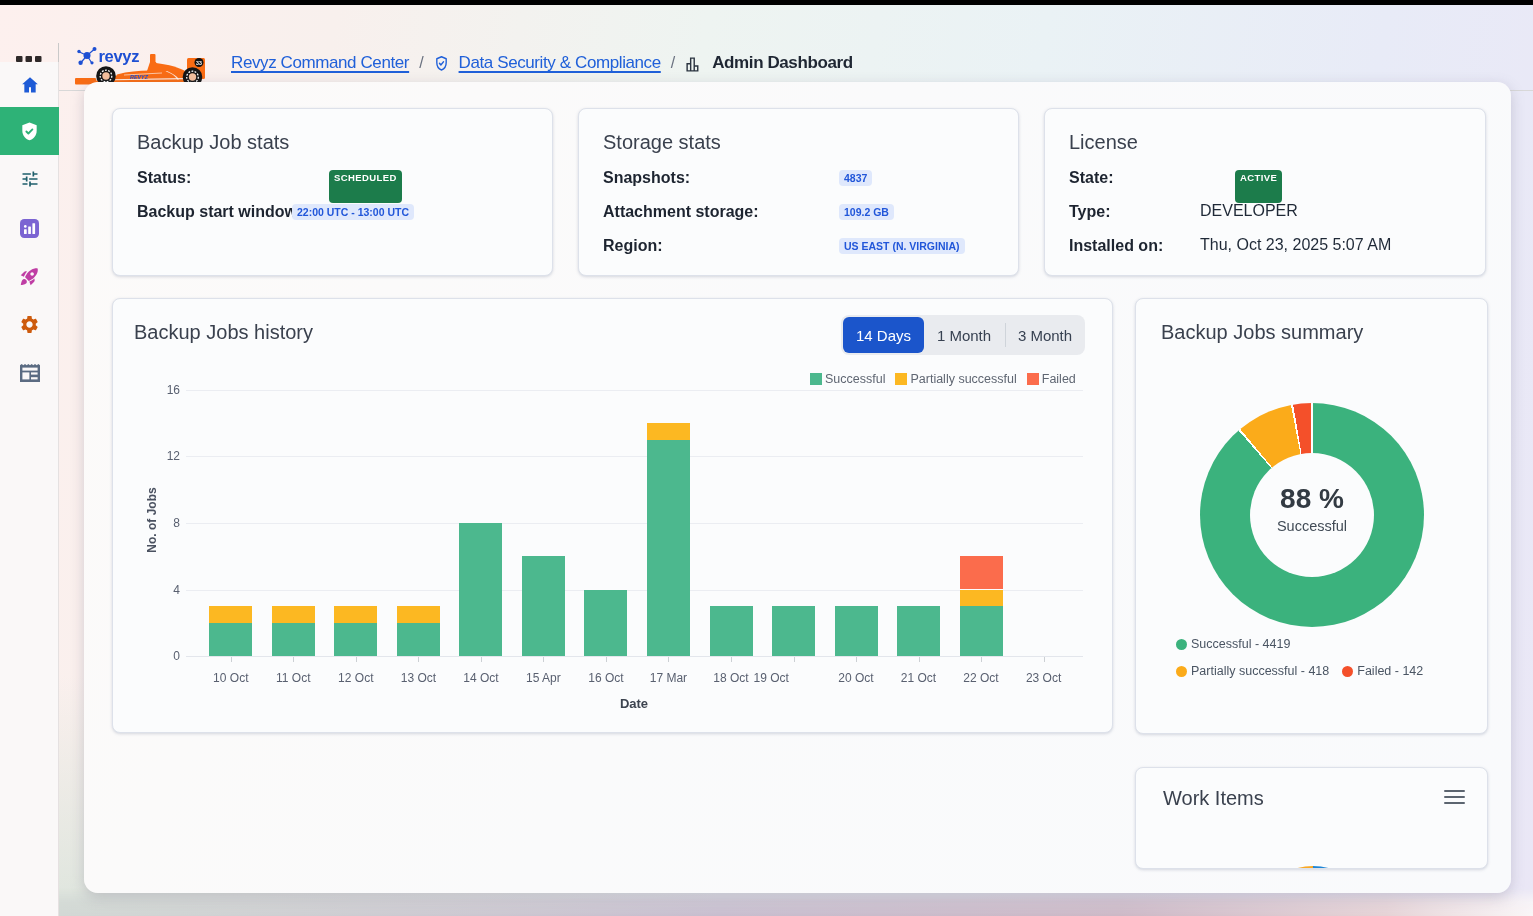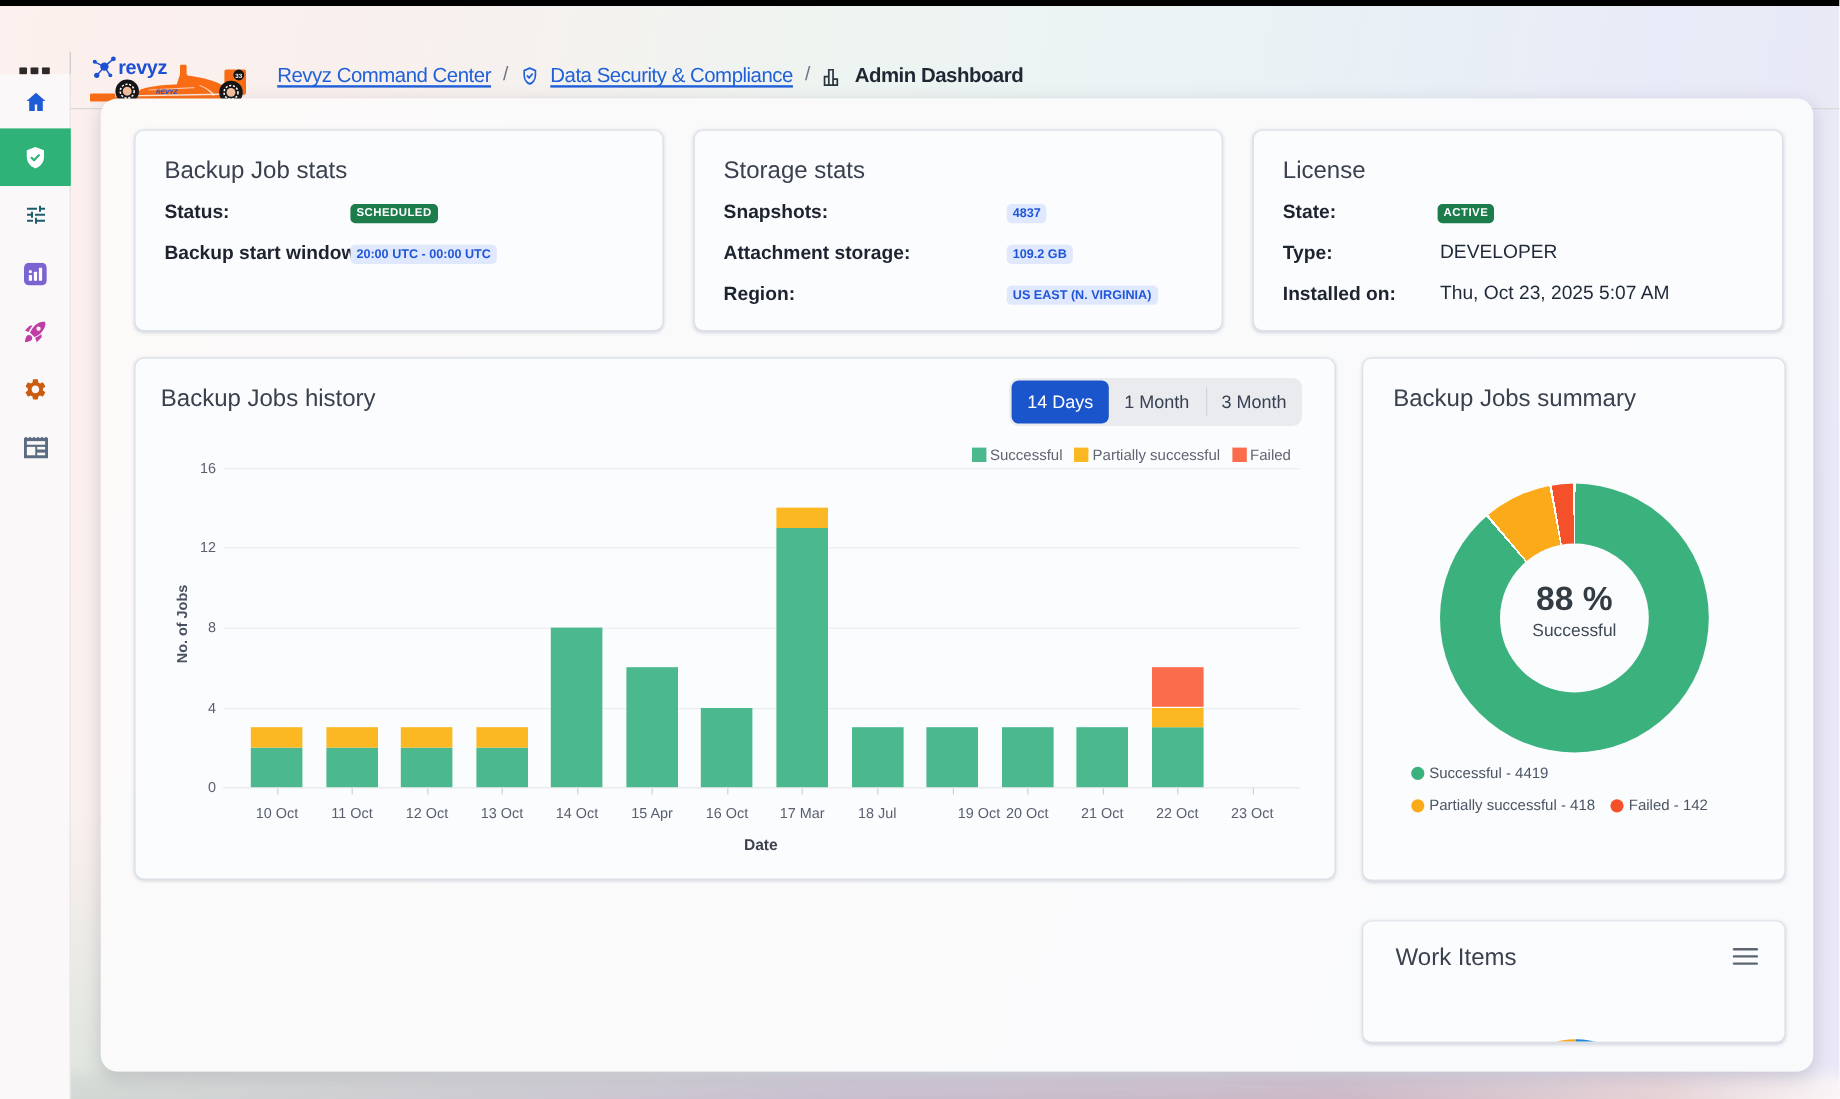--- a/index.html
+++ b/index.html
@@ -18,21 +18,21 @@
   #header { position:absolute; left:0; top:5px; width:1533px; height:56px; border-bottom:1px solid #d8d8d8;margin-top:30px; }
   #sidebar { position:absolute; left:0; top:62px; width:59px; height:854px; background:#faf8f8; border-right:1px solid #e5e1e1; }
   .sideitem { position:absolute; left:0; width:59px; height:48px; display:flex; align-items:center; justify-content:center; }
   #panel { position:absolute; left:84px; top:82px; width:1427px; height:811px; background:linear-gradient(115deg,#fcfaf9 0%,#fafafb 45%,#f9fafc 100%); border-radius:14px;
     box-shadow:0 4px 14px rgba(110,105,130,.28); }
   .card { position:absolute; background:#fbfcfd; border:1px solid #dde1ea; border-radius:8px;
     box-shadow:0 1px 3px rgba(100,110,140,.25); }
   .ctitle { position:absolute; font-size:20px; color:#3a414e; }
   .lbl { position:absolute; font-size:16px; color:#1d2430;font-weight:bold; }
   .gbadge { position:absolute; background:#1c7c4b; color:#fff; font-size:9.5px; font-weight:bold;
-    letter-spacing:.4px; padding:0 5px; border-radius:4px; line-height:16px; height:16px; }
+    letter-spacing:.4px; padding:0 5px; border-radius:4px; line-height:16px; height:33px;margin-left:37px; }
   .bbadge { position:absolute; background:#dfe8fc; color:#2156d9; font-size:10.5px; font-weight:bold;
     padding:0 5px; border-radius:4px; line-height:16px; height:16px; }
   .val { position:absolute; font-size:16px; color:#1f2937; }
   .crumb { font-size:17px; letter-spacing:-0.4px; color:#2060d9; text-decoration:underline; text-underline-offset:3px; text-decoration-skip-ink:none; text-decoration-thickness:1.5px; }
   .sep { font-size:16px; color:#6b7280; }
   .ham { position:absolute; width:22px; height:15px; }
   .ham i { position:absolute; left:0; width:21px; height:2.2px; background:#5c6570; border-radius:1px; }
 </style>
 </head>
 <body>
@@ -153,21 +153,21 @@
         </svg>
     </div>
   </div>
   <div id="panel"></div>
 
   <div class="card" style="left:112px;top:108px;width:441px;height:168px"></div>
   <div class="ctitle" style="left:137px;top:131px">Backup Job stats</div>
   <div class="lbl" style="left:137px;top:169px">Status:</div>
   <div class="gbadge" style="left:292px;top:170px">SCHEDULED</div>
   <div class="lbl" style="left:137px;top:203px">Backup start window:</div>
-  <div class="bbadge" style="left:292px;top:204px">20:00 UTC - 00:00 UTC</div>
+  <div class="bbadge" style="left:292px;top:204px">22:00 UTC - 13:00 UTC</div>
 
   <div class="card" style="left:578px;top:108px;width:441px;height:168px"></div>
   <div class="ctitle" style="left:603px;top:131px">Storage stats</div>
   <div class="lbl" style="left:603px;top:169px">Snapshots:</div>
   <div class="bbadge" style="left:839px;top:170px">4837</div>
   <div class="lbl" style="left:603px;top:203px">Attachment storage:</div>
   <div class="bbadge" style="left:839px;top:204px">109.2 GB</div>
   <div class="lbl" style="left:603px;top:237px">Region:</div>
   <div class="bbadge" style="left:839px;top:238px">US EAST (N. VIRGINIA)</div>
 
@@ -220,23 +220,23 @@
   <div style="position:absolute;left:459.4px;top:523.0px;width:43px;height:133.0px;background:#4cb88e"></div>
   <div style="position:absolute;left:440.9px;top:671px;width:80px;font-size:12px;color:#596070;text-align:center">14 Oct</div>
   <div style="position:absolute;left:521.9px;top:556.2px;width:43px;height:99.8px;background:#4cb88e"></div>
   <div style="position:absolute;left:503.4px;top:671px;width:80px;font-size:12px;color:#596070;text-align:center">15 Apr</div>
   <div style="position:absolute;left:584.4px;top:589.5px;width:43px;height:66.5px;background:#4cb88e"></div>
   <div style="position:absolute;left:565.9px;top:671px;width:80px;font-size:12px;color:#596070;text-align:center">16 Oct</div>
   <div style="position:absolute;left:646.9px;top:439.8px;width:43px;height:216.2px;background:#4cb88e"></div>
   <div style="position:absolute;left:646.9px;top:423.2px;width:43px;height:16.6px;background:#fcb822"></div>
   <div style="position:absolute;left:628.4px;top:671px;width:80px;font-size:12px;color:#596070;text-align:center">17 Mar</div>
   <div style="position:absolute;left:709.5px;top:606.1px;width:43px;height:49.9px;background:#4cb88e"></div>
-  <div style="position:absolute;left:691.0px;top:671px;width:80px;font-size:12px;color:#596070;text-align:center">18 Jul</div>
+  <div style="position:absolute;left:691.0px;top:671px;width:80px;font-size:12px;color:#596070;text-align:center">18 Oct</div>
   <div style="position:absolute;left:772.0px;top:606.1px;width:43px;height:49.9px;background:#4cb88e"></div>
-  <div style="position:absolute;left:753.5px;top:671px;width:80px;font-size:12px;color:#596070;text-align:right">19 Oct</div>
+  <div style="position:absolute;left:753.5px;top:671px;width:80px;font-size:12px;color:#596070;text-align:left">19 Oct</div>
   <div style="position:absolute;left:834.5px;top:606.1px;width:43px;height:49.9px;background:#4cb88e"></div>
   <div style="position:absolute;left:816.0px;top:671px;width:80px;font-size:12px;color:#596070;text-align:center">20 Oct</div>
   <div style="position:absolute;left:897.0px;top:606.1px;width:43px;height:49.9px;background:#4cb88e"></div>
   <div style="position:absolute;left:878.5px;top:671px;width:80px;font-size:12px;color:#596070;text-align:center">21 Oct</div>
   <div style="position:absolute;left:959.5px;top:606.1px;width:43px;height:49.9px;background:#4cb88e"></div>
   <div style="position:absolute;left:959.5px;top:589.5px;width:43px;height:16.6px;background:#fcb822"></div>
   <div style="position:absolute;left:959.5px;top:556.2px;width:43px;height:33.3px;background:#fb6c4c"></div>
   <div style="position:absolute;left:941.0px;top:671px;width:80px;font-size:12px;color:#596070;text-align:center">22 Oct</div>
   <div style="position:absolute;left:1003.6px;top:671px;width:80px;font-size:12px;color:#596070;text-align:center">23 Oct</div>
   <div style="position:absolute;left:230.8px;top:657px;width:1px;height:5px;background:#ccd0d4"></div>

